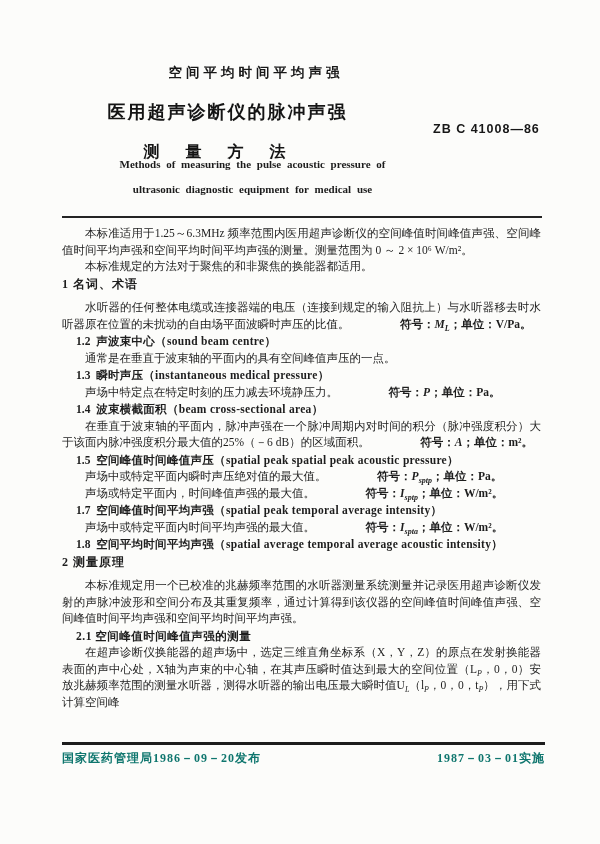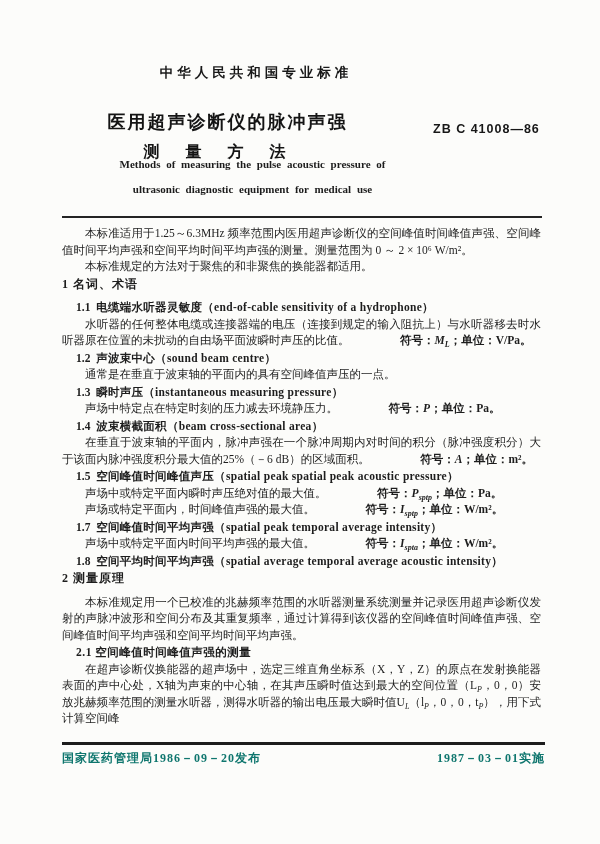--- a/index.html
+++ b/index.html
@@ -10,21 +10,21 @@
     font-family:"Liberation Serif","DejaVu Serif",serif;
     overflow:hidden;
   }
   
   .authority{
     position:absolute;top:64px;left:0;width:512px;
     text-align:center;font-size:13.5px;font-weight:bold;
     letter-spacing:4px;color:#181818;
   }
   .doc-title1{
-    position:absolute;top:110px;left:0;width:455px;
+    position:absolute;top:100px;left:0;width:455px;
     text-align:center;font-size:18px;font-weight:bold;
     letter-spacing:2px;color:#141414;
   }
   .doc-title2{
     position:absolute;top:142px;left:0;width:440px;
     text-align:center;font-size:16px;font-weight:bold;
     letter-spacing:11px;color:#141414;
   }
   .standard-no{
     position:absolute;top:122px;left:433px;
@@ -73,47 +73,46 @@
     position:absolute;top:750px;left:62px;width:483px;
     display:flex;justify-content:space-between;
     font-size:12px;font-weight:bold;color:#0f766e;letter-spacing:1px;
   }
 </style>
 </head>
 <body>
 
 <div class="page">
 
-  <div class="authority">中华人民共和国专业标准</div>
+  <div class="authority">空间平均时间平均声强</div>
   <div class="doc-title1">医用超声诊断仪的脉冲声强</div>
   <div class="standard-no">ZB C 41008—86</div>
   <div class="doc-title2">测 量 方 法</div>
   <div class="eng1">Methods of measuring the pulse acoustic pressure of</div>
   <div class="eng2">ultrasonic diagnostic equipment for medical use</div>
   <div class="header-rule"></div>
 
   <div class="body">
 
     <p>本标准适用于1.25～6.3MHz 频率范围内医用超声诊断仪的空间峰值时间峰值声强、空间峰值时间平均声强和空间平均时间平均声强的测量。测量范围为 0 ～ 2 × 10⁶ W/m²。</p>
     <p>本标准规定的方法对于聚焦的和非聚焦的换能器都适用。</p>
 
     <div class="sec-heading">1  名词、术语</div>
 
     <div>
-      <div class="term-heading"><span>1.1</span>&nbsp;&nbsp;<span class="latin">电缆端水听器灵敏度（end-of-cable  sensitivity  of  a  hydrophone）</span></div>
       <p><span>水听器的任何整体电缆或连接器端的电压（连接到规定的输入阻抗上）与水听器移去时水听器原在位置的未扰动的自由场平面波瞬时声压的比值。</span><span class="sym"><span>符号：</span><span class="var">M</span><sub>L</sub><span>；单位：V/Pa。</span></span></p>
     </div>
 
     <div>
       <div class="term-heading"><span>1.2</span>&nbsp;&nbsp;<span class="latin">声波束中心（sound  beam   centre）</span></div>
       <p><span>通常是在垂直于波束轴的平面内的具有空间峰值声压的一点。</span></p>
     </div>
 
     <div>
-      <div class="term-heading"><span>1.3</span>&nbsp;&nbsp;<span class="latin">瞬时声压（instantaneous  measuring  pressure）</span></div>
+      <div class="term-heading"><span>1.3</span>&nbsp;&nbsp;<span class="latin">瞬时声压（instantaneous  medical  pressure）</span></div>
       <p><span>声场中特定点在特定时刻的压力减去环境静压力。</span><span class="sym"><span>符号：</span><span class="var">P</span><sub></sub><span>；单位：Pa。</span></span></p>
     </div>
 
     <div>
       <div class="term-heading"><span>1.4</span>&nbsp;&nbsp;<span class="latin">波束横截面积（beam   cross-sectional  area）</span></div>
       <p><span>在垂直于波束轴的平面内，脉冲声强在一个脉冲周期内对时间的积分（脉冲强度积分）大于该面内脉冲强度积分最大值的25%（－6 dB）的区域面积。</span><span class="sym"><span>符号：</span><span class="var">A</span><sub></sub><span>；单位：m²。</span></span></p>
     </div>
 
     <div>
       <div class="term-heading"><span>1.5</span>&nbsp;&nbsp;<span class="latin">空间峰值时间峰值声压（spatial  peak  spatial  peak  acoustic  pressure）</span></div>

